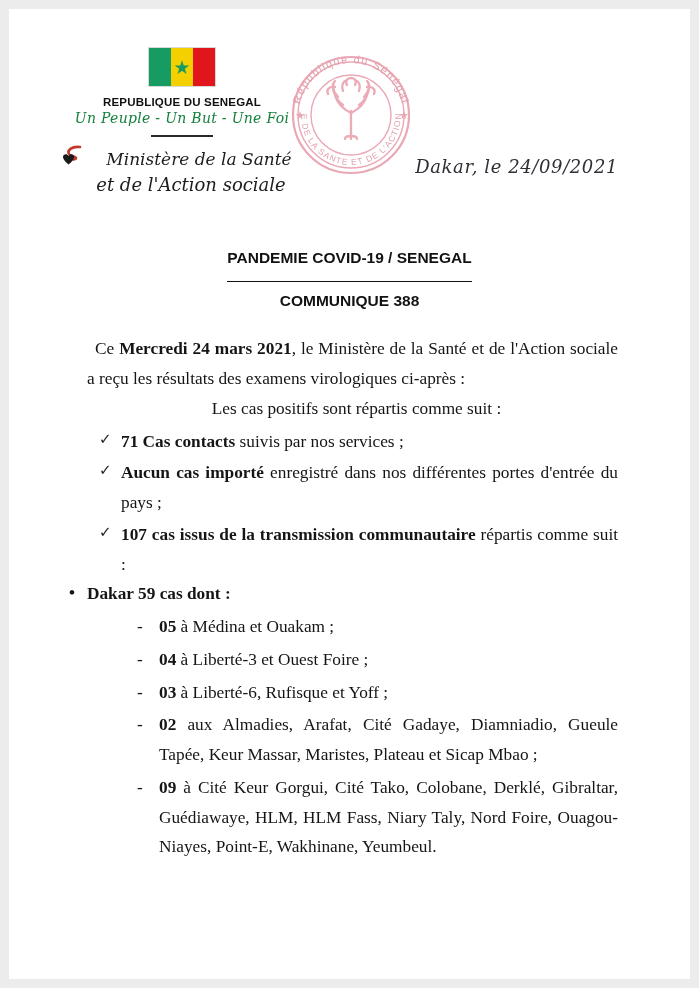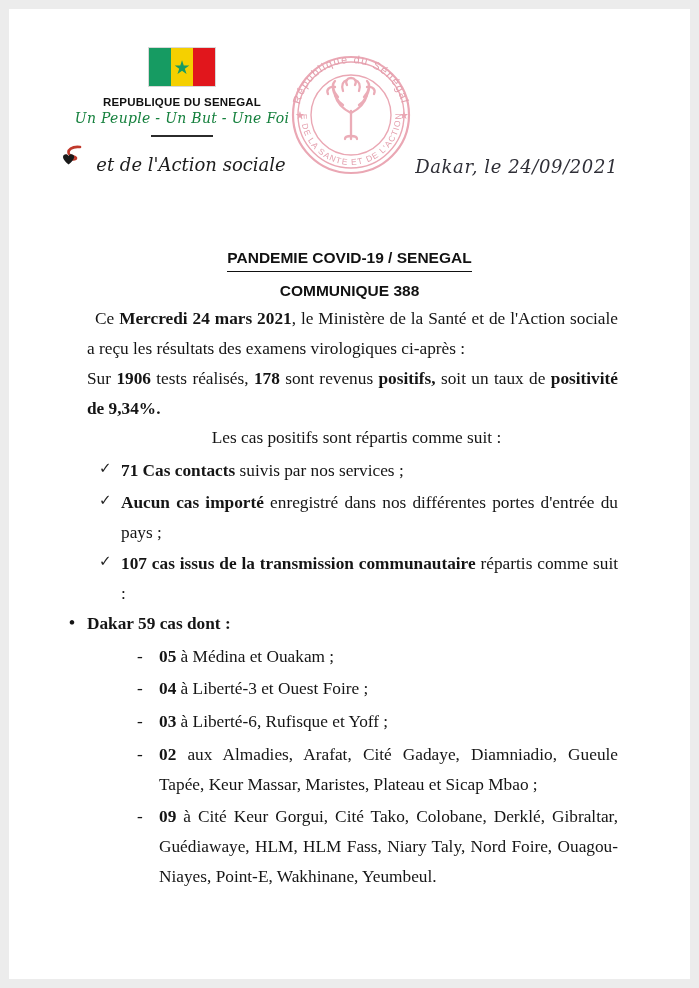--- a/index.html
+++ b/index.html
@@ -131,29 +131,29 @@
     margin-top: 38px;
     text-align: center;
     font-family: "Liberation Sans", sans-serif;
     font-weight: bold;
     font-size: 15.5px;
     color: #111;
   }
   .title-block > div {
     display: inline-block;
     border-bottom: 1.6px solid #111;
-    padding-bottom: 3px;
+    padding-bottom: 13px;
     line-height: 1.38;
     text-align: center;
   }
   .title-line2-wrap { display: block; margin-top: 10px; }
 
   
   .body {
-    margin: 4px 72px 0 78px;
+    margin: 24px 72px 0 78px;
     font-size: 17.3px;
     line-height: 1.72;
     text-align: justify;
     color: #151515;
   }
   .body p { margin: 0; }
   b, strong { font-weight: bold; }
 
   .lead-in { text-indent: 8px; }
 
@@ -231,20 +231,21 @@
 
     <div class="ministry-block">
       <div class="ministry-line1">
         <span class="ministry-logo">
           <svg viewBox="0 0 30 26" width="30" height="26" aria-hidden="true">
             <path d="M21 2 C13 1, 8 5, 10 9 C11.6 12, 17 11, 17 13 C17 15, 12 15, 9 13" fill="none" stroke="#c0392b" stroke-width="2.6" stroke-linecap="round"></path>
             <path d="M4 12 C4 8.6, 8.4 8.2, 9.6 11 C10.8 8.2, 15.2 8.6, 15.2 12
                      C15.2 15.4, 9.6 19.4, 9.6 19.4 C9.6 19.4, 4 15.4, 4 12 Z" fill="#1a1a1a"></path>
           </svg>
         </span>
+        <span>Ministère de la Santé</span>
       </div>
       <div class="ministry-line2">et de l'Action sociale</div>
     </div>
 
     <div class="stamp">
       <svg viewBox="0 0 140 145" width="140" height="145" aria-hidden="true">
         <defs>
           <path id="arcTop" d="M 18,76 A 52,52 0 0 1 122,76"></path>
           <path id="arcBot" d="M 20,76 A 50,50 0 0 0 120,76"></path>
         </defs>
@@ -286,21 +287,20 @@
     <div>PANDEMIE COVID-19 / SENEGAL</div>
     <span class="title-line2-wrap">
       <div>COMMUNIQUE 388</div>
     </span>
   </div>
 
   <div class="body">
 
     <p class="lead-in"><span>Ce </span><b>Mercredi 24 mars 2021</b><span>, le Ministère de la Santé et de l'Action sociale a reçu les résultats des examens virologiques ci-après :</span></p>
 
-    <p><span>Sur </span><b>1906</b><span> tests réalisés, </span><b>178</b><span> sont revenus </span><b>positifs,</b><span> soit un taux de </span><b>positivité de 9,34%.</b></p>
 
     <p class="nojust" style="text-indent:8px">Les cas positifs sont répartis comme suit :</p>
 
     <ul class="check-list">
       <li>
         <span class="check-mark">✓</span><b>71 Cas contacts</b><span> suivis par nos services ;</span>
       </li>
       <li>
         <span class="check-mark">✓</span><b>Aucun cas importé</b><span> enregistré dans nos différentes portes d'entrée du pays ;</span>
       </li>

